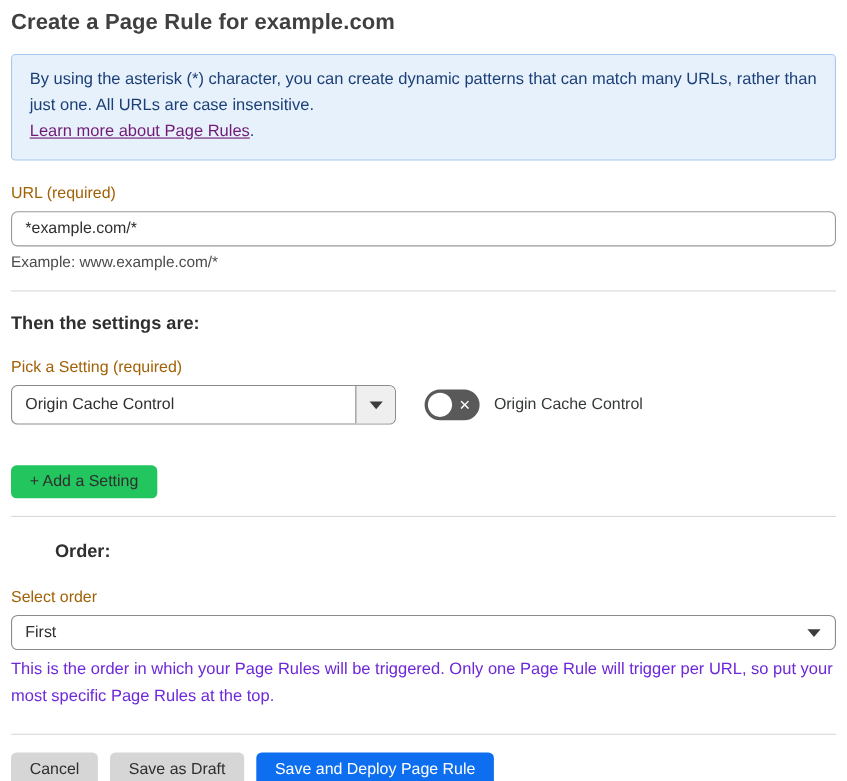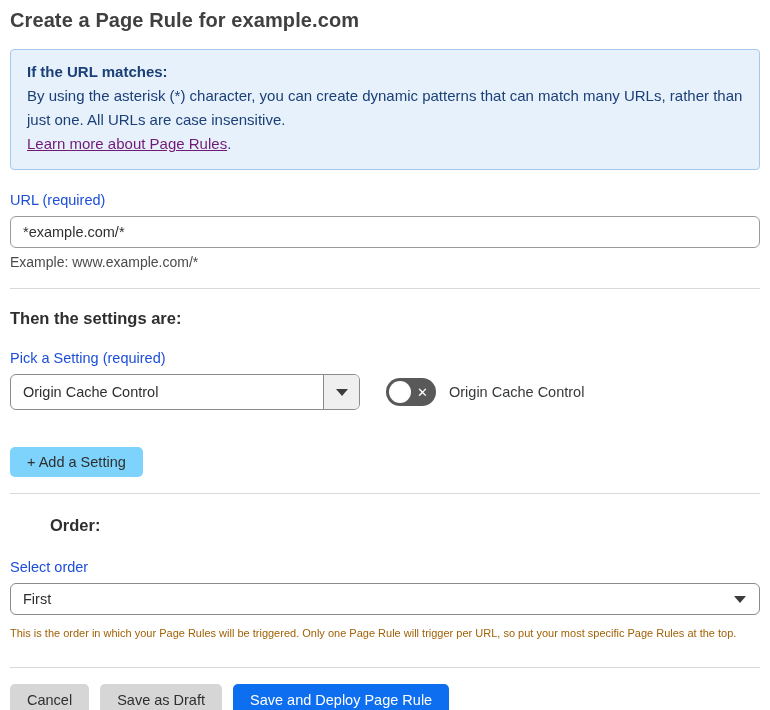--- a/index.html
+++ b/index.html
@@ -41,21 +41,21 @@
     color: #701a75;
     text-decoration: underline;
     cursor: pointer;
   }
 
   
   .field-label {
     display: block;
     margin-top: 22px;
     font-size: 14.5px;
-    color: #1d4ed8;
+    color: #a16207;
   }
   .helper-text {
     margin-top: 6px;
     font-size: 14px;
     color: #4b4b4b;
   }
 
   
   .text-input {
     display: block;
@@ -170,21 +170,21 @@
     padding: 0 17px;
     border: none;
     border-radius: 5px;
     font-family: "Liberation Sans", "DejaVu Sans", sans-serif;
     font-size: 14.5px;
     color: #2f2f2f;
     background: #d6d6d6;
     cursor: pointer;
     white-space: nowrap;
   }
-  .btn-add { margin-top: 37px; height: 30px; background: #7dd3fc; }
+  .btn-add { margin-top: 37px; height: 30px; background: #22c55e; }
   .btn-primary {
     background: #0d6ef0;
     color: #ffffff;
   }
 
   
   .order-select {
     position: relative;
     display: flex;
     align-items: center;
@@ -201,43 +201,42 @@
   }
   .order-select .caret-down {
     position: absolute;
     right: 13px;
     border-left-width: 6px;
     border-right-width: 6px;
     border-top-width: 7px;
   }
   .order-helper {
     margin-top: 6px;
-    font-size: 11px;
+    font-size: 15px;
     line-height: 24px;
-    color: #a16207;
+    color: #6d28d9;
   }
 
   
   .footer-divider { margin-top: 22px; }
   .footer-actions {
     display: flex;
     align-items: center;
     gap: 11px;
     margin-top: 16px;
   }
 </style>
 </head>
 <body>
 
 <div class="container">
 
   <h1 class="page-title">Create a Page Rule for example.com</h1>
 
   <div class="info-box">
-    <div class="info-heading">If the URL matches:</div>
     <div class="info-body"><span>By using the asterisk (*) character, you can create dynamic patterns that can match many URLs, rather than just one. All URLs are case insensitive.</span></div>
     <div><a class="info-link">Learn more about Page Rules</a><span>.</span></div>
   </div>
 
   <label class="field-label">URL (required)</label>
   <input class="text-input" type="text" value="*example.com/*" style="">
   <div class="helper-text">Example: www.example.com/*</div>
 
   <hr class="divider">
 

